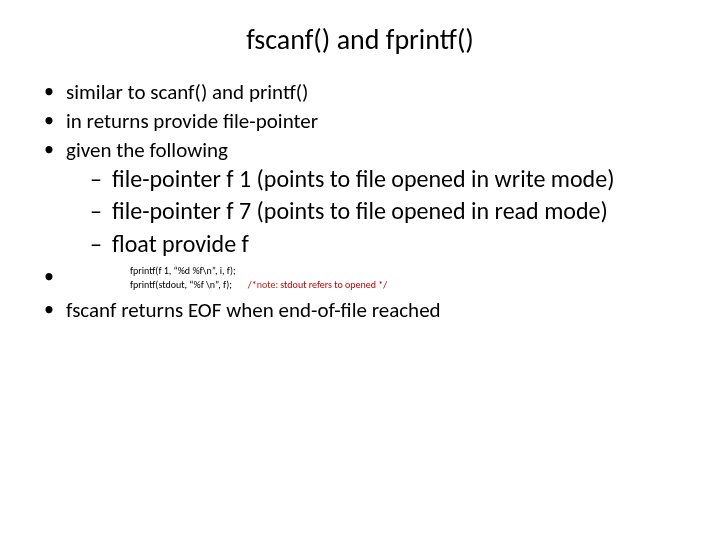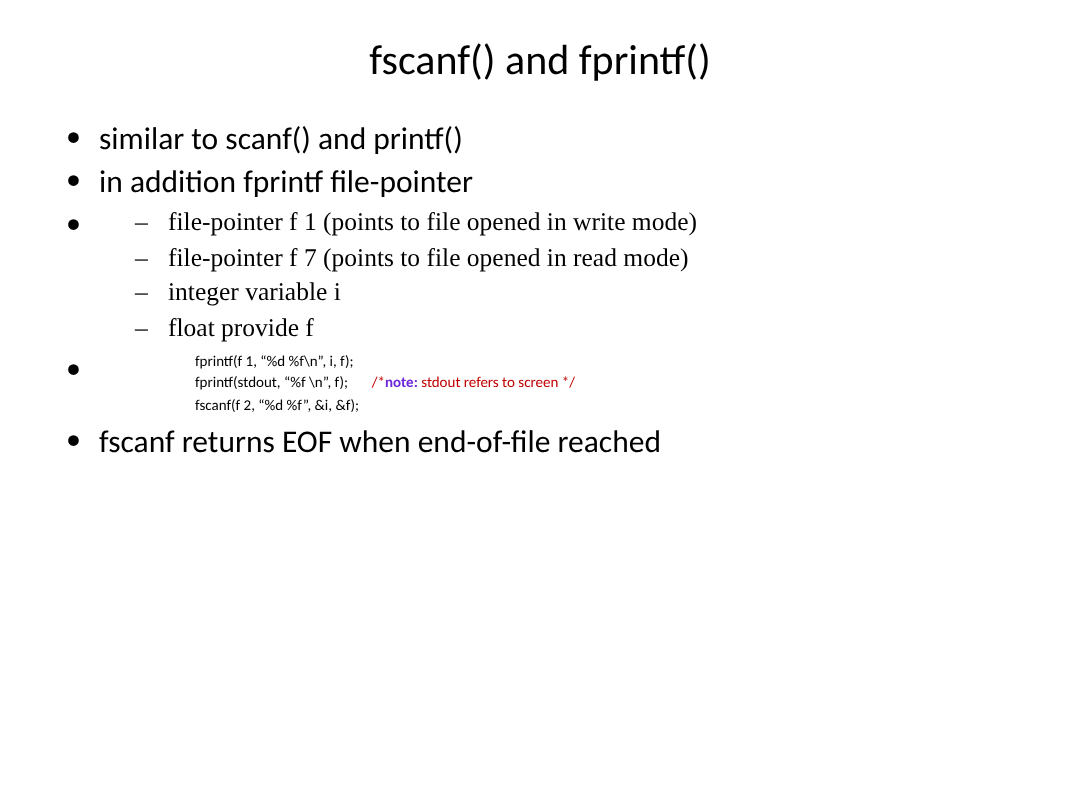--- a/index.html
+++ b/index.html
@@ -40,22 +40,21 @@
     content: "•";
     position: absolute;
     left: 4px;
     top: 0;
     font-size: 20px;
   }
   ul.level2 {
     list-style: none;
     padding: 0;
     margin: 0 0 0 24px;
-    font-size: 17px;
-    font-family: Liberation Serif, serif;
+    font-size: 24px;
   }
   ul.level2 > li {
     position: relative;
     padding-left: 22px;
     margin: 0 0 2px 0;
   }
   ul.level2 > li::before {
     content: "–";
     position: absolute;
     left: 0;
@@ -66,45 +65,44 @@
     font-size: 10px;
     line-height: 1.45;
   }
   .codeline {
     white-space: pre;
   }
   .note {
     color: #c00000;
   }
   .notebold {
-    color: #6d28d9;
-    font-weight: 700;
+    color: #b91c1c;
+    font-weight: 400;
   }
 </style>
 </head>
 <body>
 
 <div class="slide">
 
   <div class="title">fscanf() and fprintf()</div>
 
   <ul class="level1">
     <li>similar to scanf() and printf()</li>
-    <li>in addition fprintf file-pointer</li>
+    <li>in returns provide file-pointer</li>
     <li>
+      <span>given the following</span>
       <ul class="level2">
         <li>file-pointer f 1 (points to file opened in write mode)</li>
         <li>file-pointer f 7 (points to file opened in read mode)</li>
-        <li>integer variable i</li>
         <li>float provide f</li>
       </ul>
     </li>
     <li>
       <div class="codeblock">
         <div class="codeline">fprintf(f 1, “%d %f\n”, i, f);</div>
-        <div class="codeline"><span>fprintf(stdout, “%f \n”, f);</span><span>       </span><span class="note">/*</span><span class="notebold">note:</span><span class="note"> stdout refers to screen */</span></div>
-        <div class="codeline">fscanf(f 2, “%d %f”, &amp;i, &amp;f);</div>
+        <div class="codeline"><span>fprintf(stdout, “%f \n”, f);</span><span>       </span><span class="note">/*</span><span class="notebold">note:</span><span class="note"> stdout refers to opened */</span></div>
       </div>
     </li>
     <li>fscanf returns EOF when end-of-file reached</li>
   </ul>
 
 </div>
 
 </body></html>

